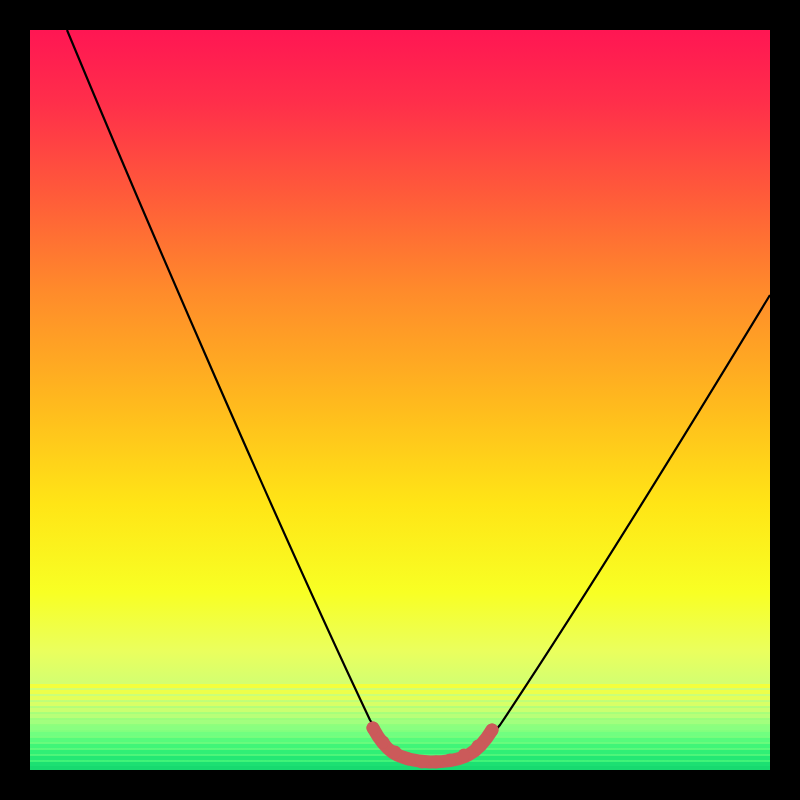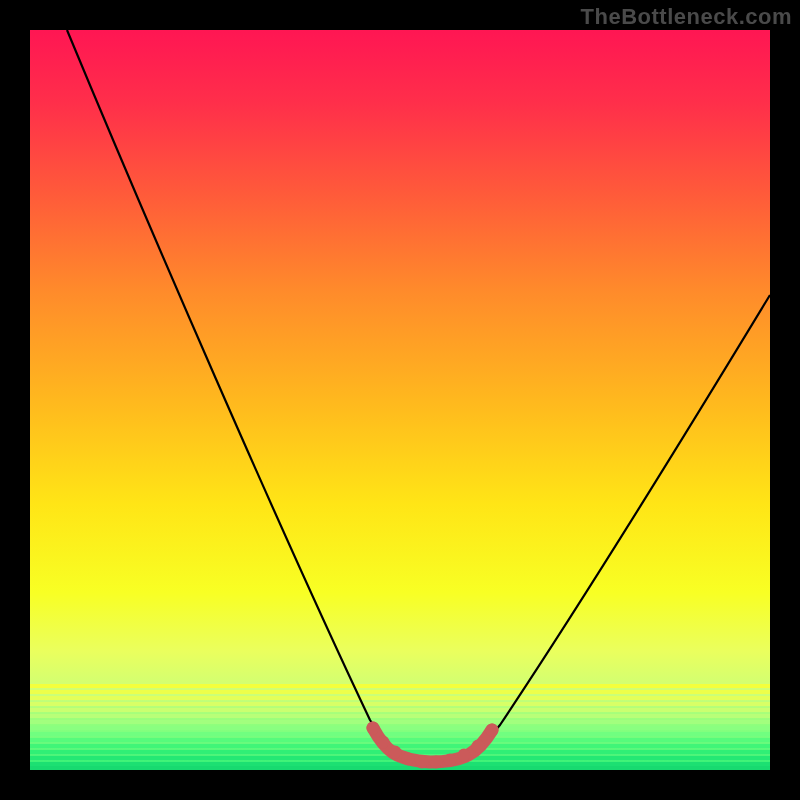--- a/index.html
+++ b/index.html
@@ -72,21 +72,20 @@
     inset: 0;
     width: 100%;
     height: 100%;
     z-index: 5;
   }
 </style>
 </head>
 <body>
 
 <div class="frame">
-  <div class="watermark">TheBottleneck.com</div>
 
   <div class="plot">
     <div class="gradient"></div>
 
     <div class="stripes">
       <div class="stripe" style="bottom:82px; background:#f4ff3c;"></div>
       <div class="stripe" style="bottom:76px; background:#edff4a;"></div>
       <div class="stripe" style="bottom:70px; background:#e4ff58;"></div>
       <div class="stripe" style="bottom:64px; background:#d8ff66;"></div>
       <div class="stripe" style="bottom:58px; background:#caff70;"></div>

